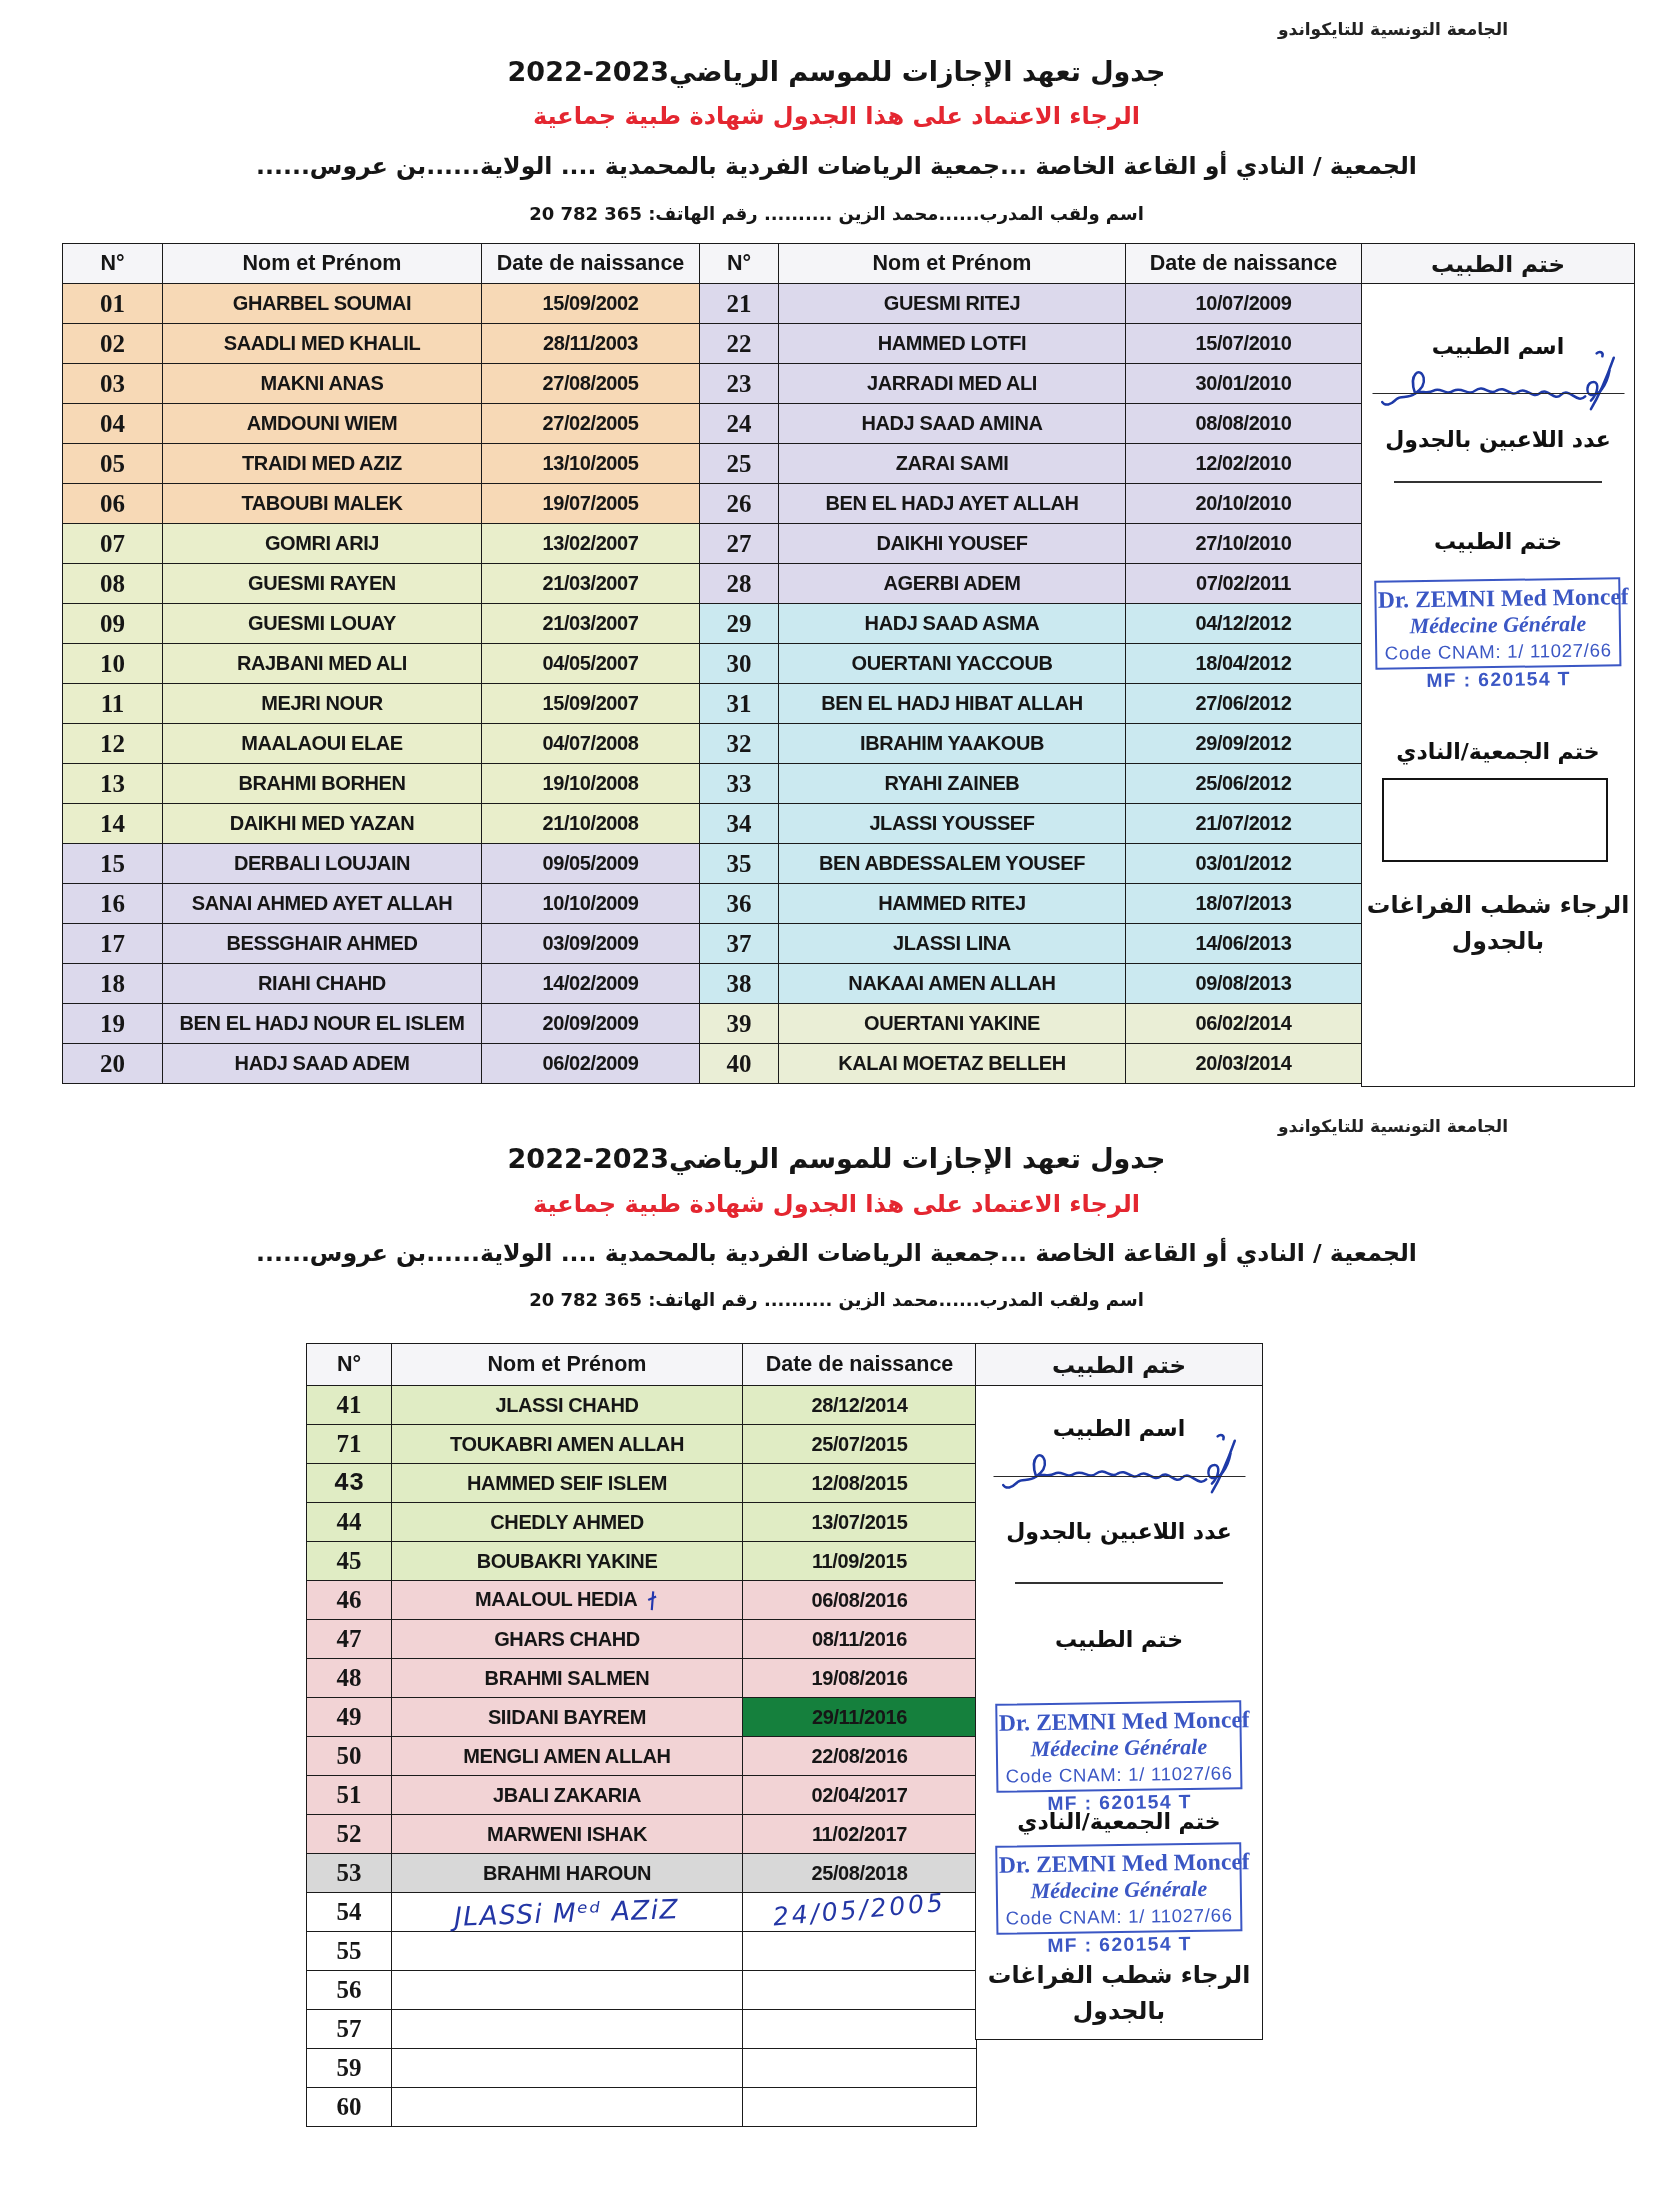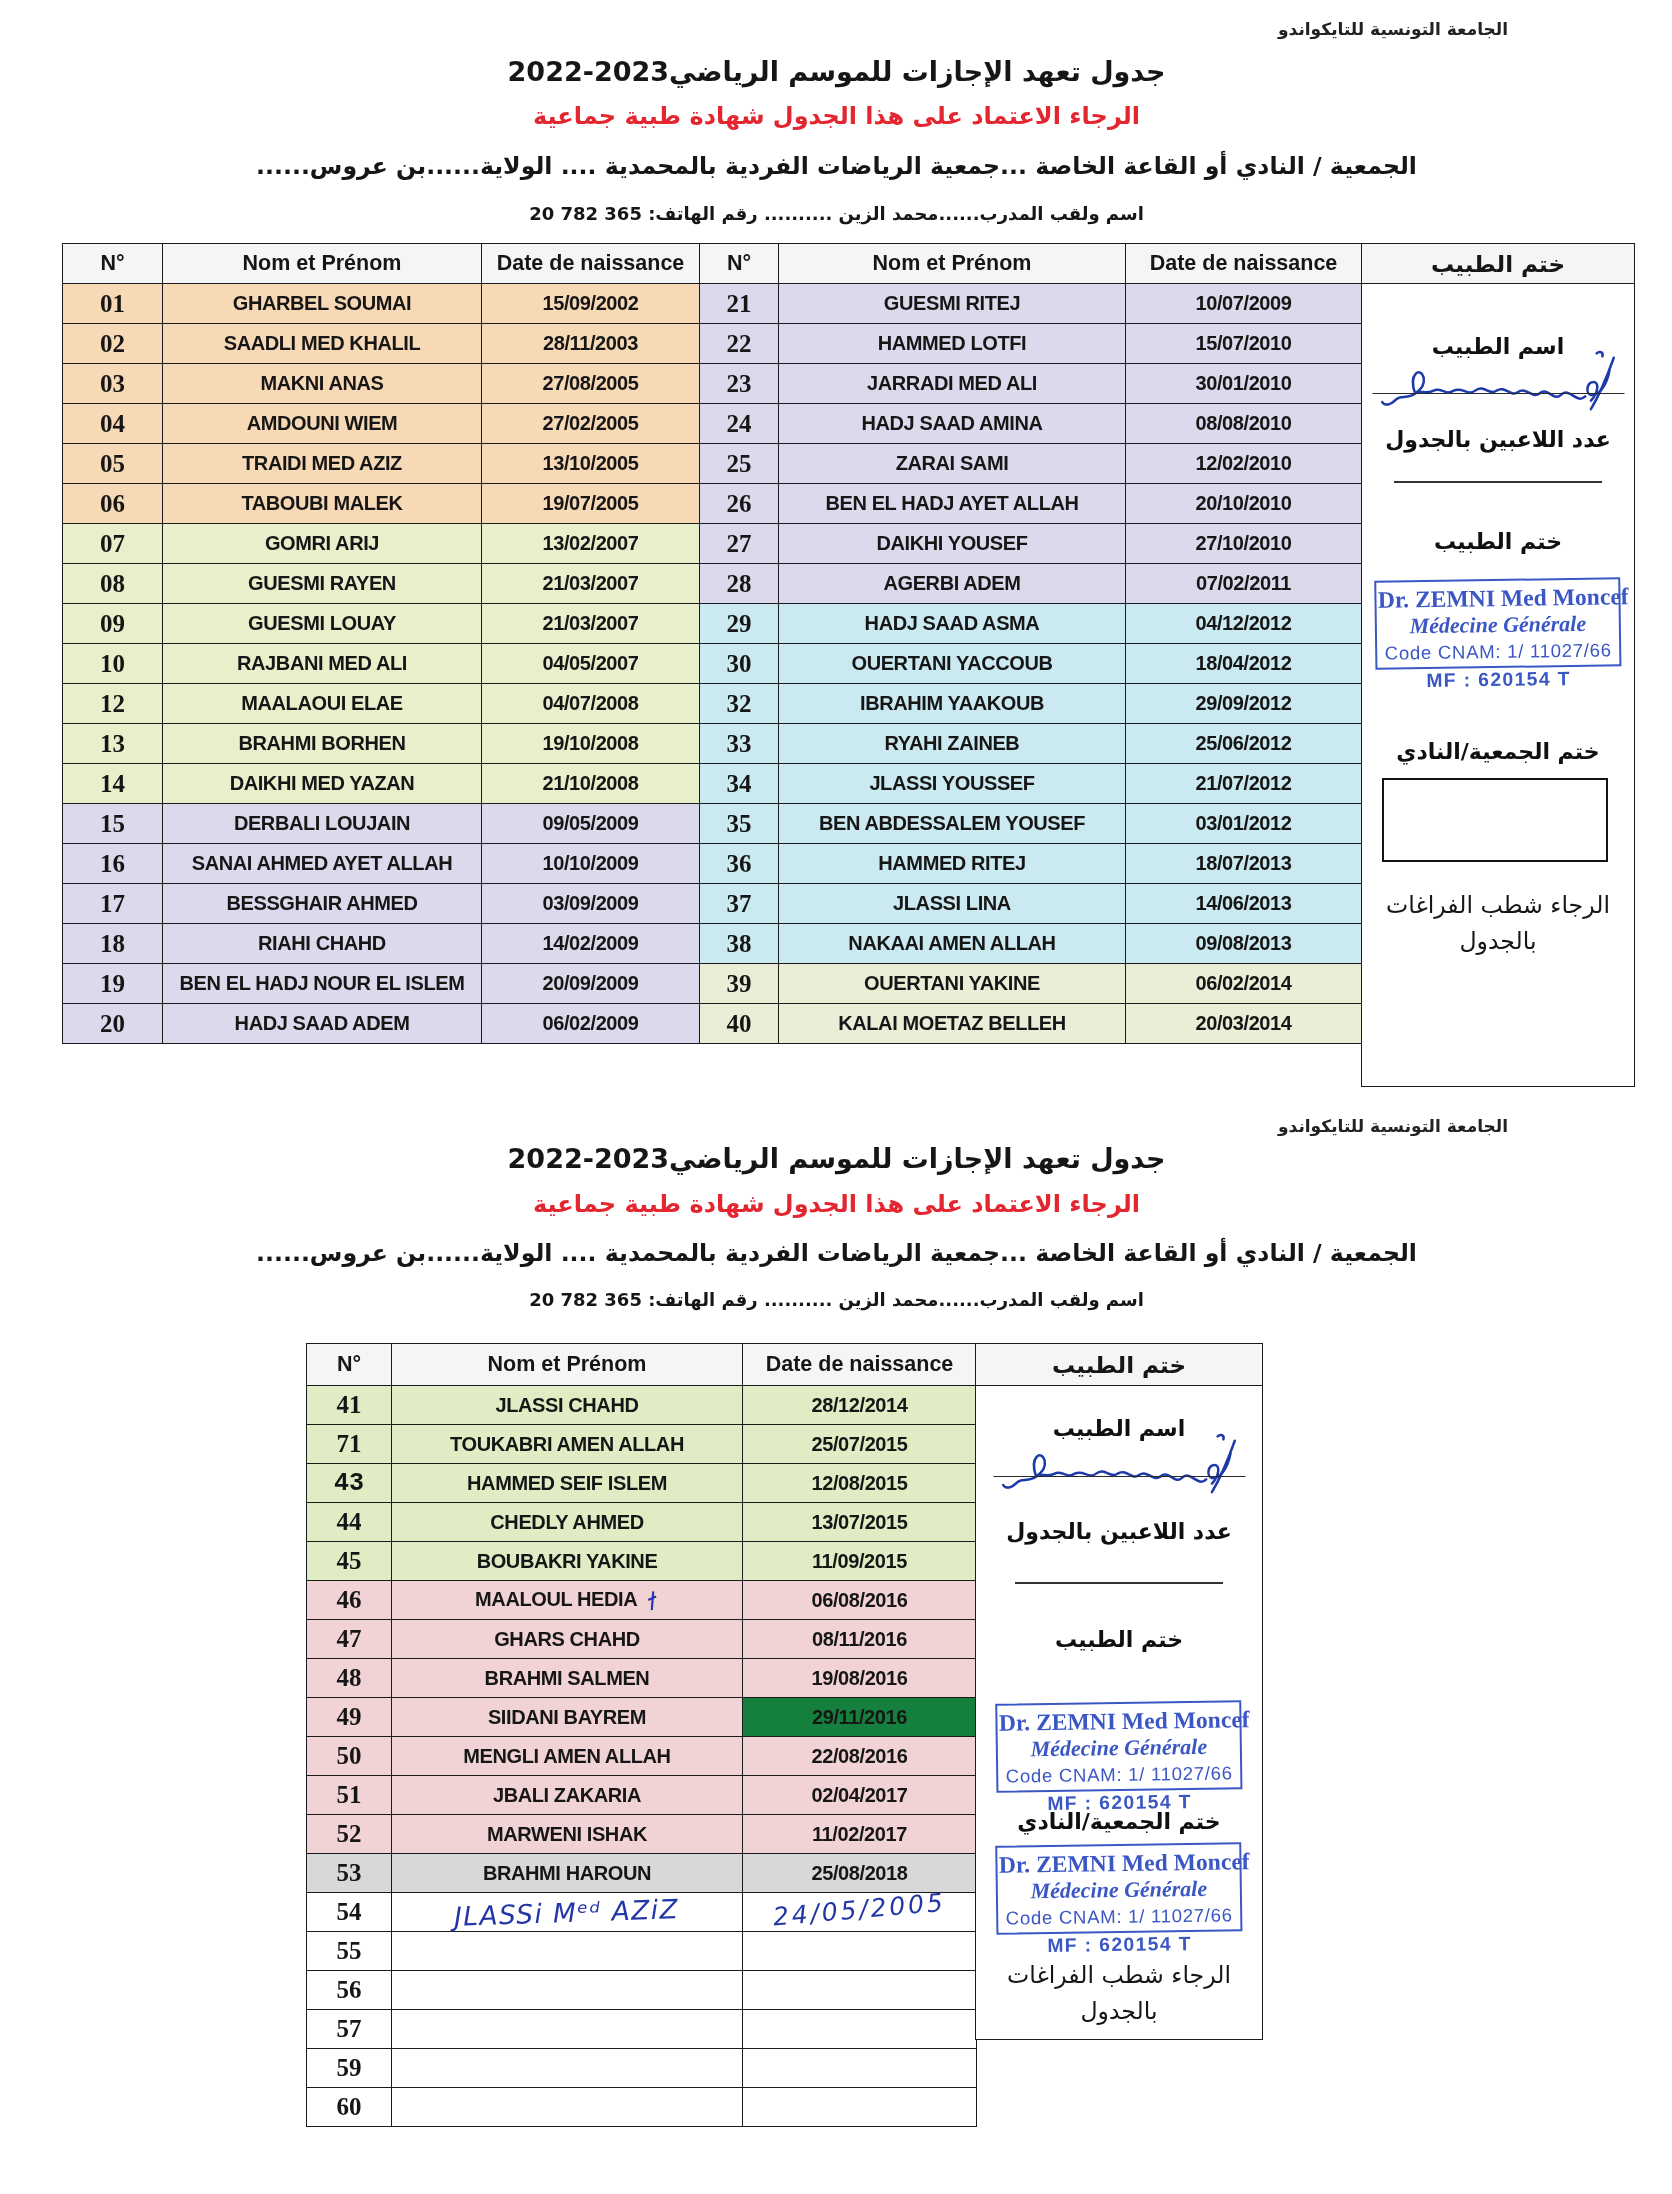--- a/index.html
+++ b/index.html
@@ -54,21 +54,21 @@
   .stamp-a{top:var(--stamp1);} .stamp-b{top:var(--stamp2);}
   .stamp-box{border:2.1px solid #2b49c0;padding:4.3px 1.4px 2.9px 1.4px;}
   .stamp .s1{font-family:"Liberation Serif",serif;font-weight:bold;font-size:23.6px;white-space:nowrap;}
   .stamp .s2{font-family:"Liberation Serif",serif;font-weight:bold;font-style:italic;font-size:22px;}
   .stamp .s3{font-size:18.6px;letter-spacing:0.7px;margin-top:2.9px;white-space:nowrap;}
   .stamp .s4{font-weight:bold;font-size:19.3px;letter-spacing:1.4px;margin-top:1.4px;}
   .lbl-club-stamp{top:var(--l4);}
   .club-box{position:absolute;top:var(--box);left:20px;width:222px;height:80px;
             border:2.1px solid #141414;background:#fff;}
   .note{position:absolute;top:var(--note);left:0;width:100%;text-align:center;
-        font-size:23.6px;font-weight:normal;line-height:36px;}
+        font-size:23.6px;font-weight:bold;line-height:36px;}
   .panel.top{--l1:90px;--sig:105px;--l2:183px;--line:237px;--l3:285px;--stamp1:335px;
              --l4:495px;--box:534px;--note:643px;}
   .panel.bottom{--l1:72px;--sig:88px;--l2:175px;--line:238px;--l3:283px;--stamp1:358px;
                 --l4:465px;--stamp2:500px;--note:613px;}
 </style>
 </head>
 <body>
 
 <div class="page">
 
@@ -172,20 +172,28 @@
         </tr>
         <tr>
           <td class="num" style="background: rgb(233, 238, 203);"><span>10</span></td>
           <td class="name" style="background: rgb(233, 238, 203);"><span>RAJBANI MED ALI</span></td>
           <td class="dob" style="background: rgb(233, 238, 203);"><span>04/05/2007</span></td>
           <td class="num" style="background: rgb(203, 233, 240);"><span>30</span></td>
           <td class="name" style="background: rgb(203, 233, 240);"><span>OUERTANI YACCOUB</span></td>
           <td class="dob" style="background: rgb(203, 233, 240);"><span>18/04/2012</span></td>
         </tr>
         <tr>
+          <td class="num" style="background: rgb(233, 238, 203);"><span>11</span></td>
+          <td class="name" style="background: rgb(233, 238, 203);"><span>MEJRI NOUR</span></td>
+          <td class="dob" style="background: rgb(233, 238, 203);"><span>15/09/2007</span></td>
+          <td class="num" style="background: rgb(203, 233, 240);"><span>31</span></td>
+          <td class="name" style="background: rgb(203, 233, 240);"><span>BEN EL HADJ HIBAT ALLAH</span></td>
+          <td class="dob" style="background: rgb(203, 233, 240);"><span>27/06/2012</span></td>
+        </tr>
+        <tr>
           <td class="num" style="background: rgb(233, 238, 203);"><span>12</span></td>
           <td class="name" style="background: rgb(233, 238, 203);"><span>MAALAOUI ELAE</span></td>
           <td class="dob" style="background: rgb(233, 238, 203);"><span>04/07/2008</span></td>
           <td class="num" style="background: rgb(203, 233, 240);"><span>32</span></td>
           <td class="name" style="background: rgb(203, 233, 240);"><span>IBRAHIM YAAKOUB</span></td>
           <td class="dob" style="background: rgb(203, 233, 240);"><span>29/09/2012</span></td>
         </tr>
         <tr>
           <td class="num" style="background: rgb(233, 238, 203);"><span>13</span></td>
           <td class="name" style="background: rgb(233, 238, 203);"><span>BRAHMI BORHEN</span></td>

